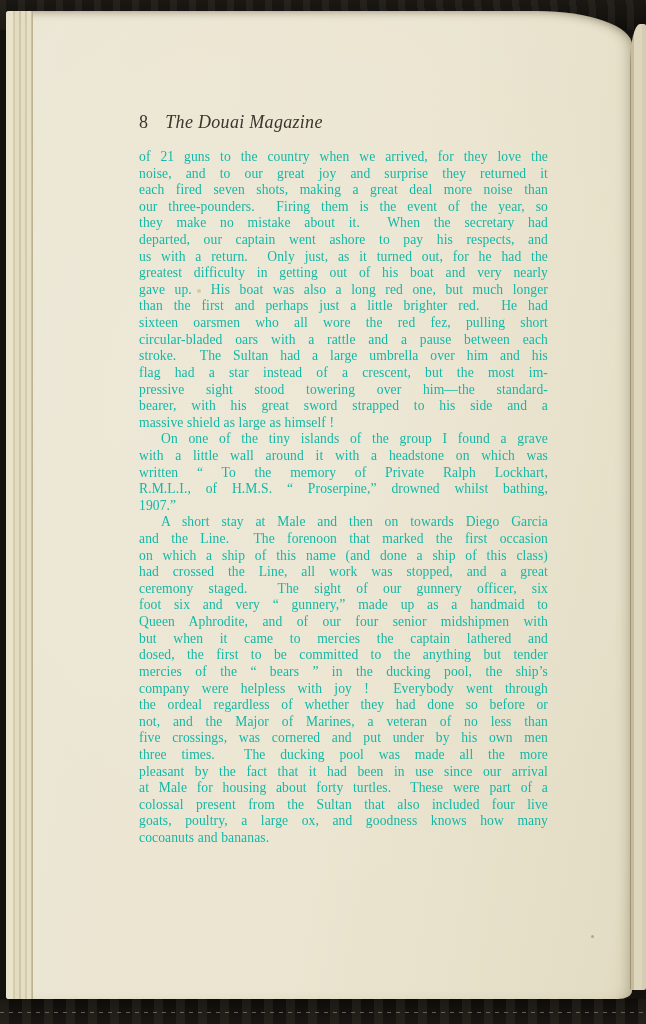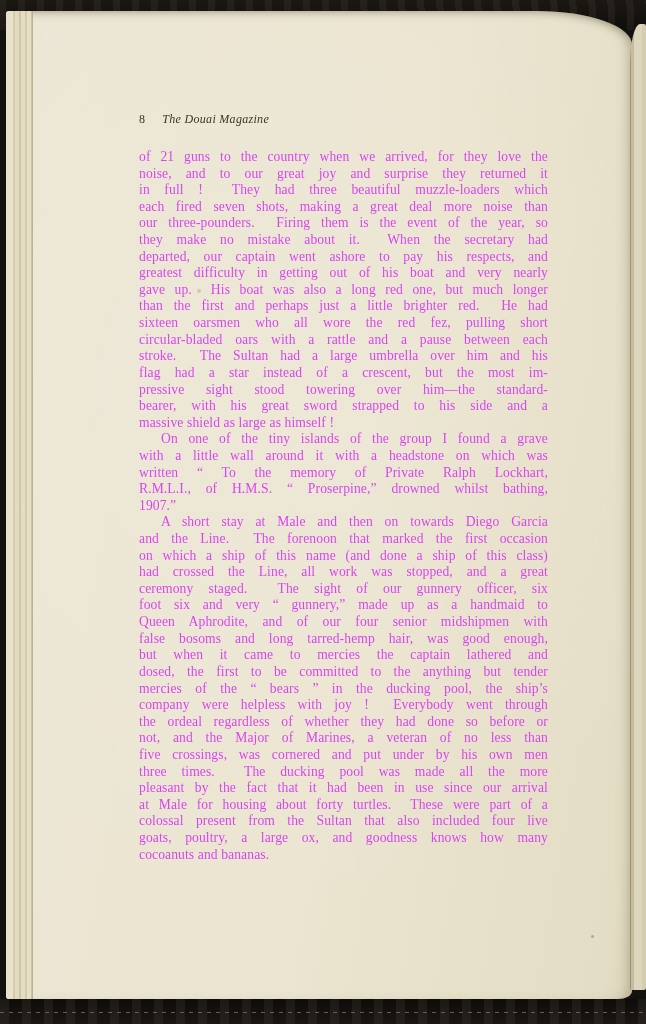--- a/index.html
+++ b/index.html
@@ -50,28 +50,28 @@
   }
   
   #facing-page-edge{
     position:absolute;left:630px;top:24px;width:16px;height:966px;
     background:linear-gradient(90deg,#9e9376 0 1px,#c6bc9d 1px 4px,#ddd5bc 4px 12px,#d5cdb2 12px 16px);
     border-radius:10px 2px 2px 2px / 42px 2px 2px 2px;
   }
   
   #running-header{
     position:absolute;left:139px;top:112px;width:410px;height:22px;
-    color:#3a362d;font-size:12px;letter-spacing:.3px;
+    color:#3a362d;font-size:18px;letter-spacing:.3px;
   }
   #page-number{display:inline-block;}
   #running-title{display:inline-block;margin-left:17px;font-style:italic;}
   
   #page-text{
     position:absolute;left:139px;top:149px;width:409px;
-    color:#d946ef;font-size:13.6px;line-height:16.62px;
+    color:#14b8a6;font-size:13.6px;line-height:16.62px;
     letter-spacing:.1px;
   }
   .para{margin:0;}
   .line{
     text-align:justify;text-align-last:justify;
     white-space:pre-wrap;height:16.62px;overflow:visible;
   }
   .line.last{text-align-last:left;font-family:Liberation Serif, serif;}
   .line.indent{padding-left:22px;}
   
@@ -92,25 +92,25 @@
   <div id="facing-page-edge"></div>
 
   <div id="running-header">
     <span id="page-number">8</span><span id="running-title">The Douai Magazine</span>
   </div>
 
   <div id="page-text">
       <div class="para">
         <div class="line">of 21 guns to the country when we arrived, for they love the</div>
         <div class="line">noise, and to our great joy and surprise they returned it</div>
-        <div class="line">in full !  They had three beautiful muzzle-loaders which</div>
         <div class="line">each fired seven shots, making a great deal more noise than</div>
         <div class="line">our three-pounders.  Firing them is the event of the year, so</div>
         <div class="line">they make no mistake about it.  When the secretary had</div>
         <div class="line">departed, our captain went ashore to pay his respects, and</div>
+        <div class="line">us with a return.  Only just, as it turned out, for he had the</div>
         <div class="line">greatest difficulty in getting out of his boat and very nearly</div>
         <div class="line">gave up.  His boat was also a long red one, but much longer</div>
         <div class="line">than the first and perhaps just a little brighter red.  He had</div>
         <div class="line">sixteen oarsmen who all wore the red fez, pulling short</div>
         <div class="line">circular-bladed oars with a rattle and a pause between each</div>
         <div class="line">stroke.  The Sultan had a large umbrella over him and his</div>
         <div class="line">flag had a star instead of a crescent, but the most im-</div>
         <div class="line">pressive sight stood towering over him—the standard-</div>
         <div class="line">bearer, with his great sword strapped to his side and a</div>
         <div class="line last">massive shield as large as himself !</div>
@@ -123,21 +123,20 @@
         <div class="line last">1907.”</div>
       </div>
       <div class="para">
         <div class="line indent">A short stay at Male and then on towards Diego Garcia</div>
         <div class="line">and the Line.  The forenoon that marked the first occasion</div>
         <div class="line">on which a ship of this name (and done a ship of this class)</div>
         <div class="line">had crossed the Line, all work was stopped, and a great</div>
         <div class="line">ceremony staged.  The sight of our gunnery officer, six</div>
         <div class="line">foot six and very “ gunnery,” made up as a handmaid to</div>
         <div class="line">Queen Aphrodite, and of our four senior midshipmen with</div>
-        <div class="line">false bosoms and long tarred-hemp hair, was good enough,</div>
         <div class="line">but when it came to mercies the captain lathered and</div>
         <div class="line">dosed, the first to be committed to the anything but tender</div>
         <div class="line">mercies of the “ bears ” in the ducking pool, the ship’s</div>
         <div class="line">company were helpless with joy !  Everybody went through</div>
         <div class="line">the ordeal regardless of whether they had done so before or</div>
         <div class="line">not, and the Major of Marines, a veteran of no less than</div>
         <div class="line">five crossings, was cornered and put under by his own men</div>
         <div class="line">three times.  The ducking pool was made all the more</div>
         <div class="line">pleasant by the fact that it had been in use since our arrival</div>
         <div class="line">at Male for housing about forty turtles.  These were part of a</div>

